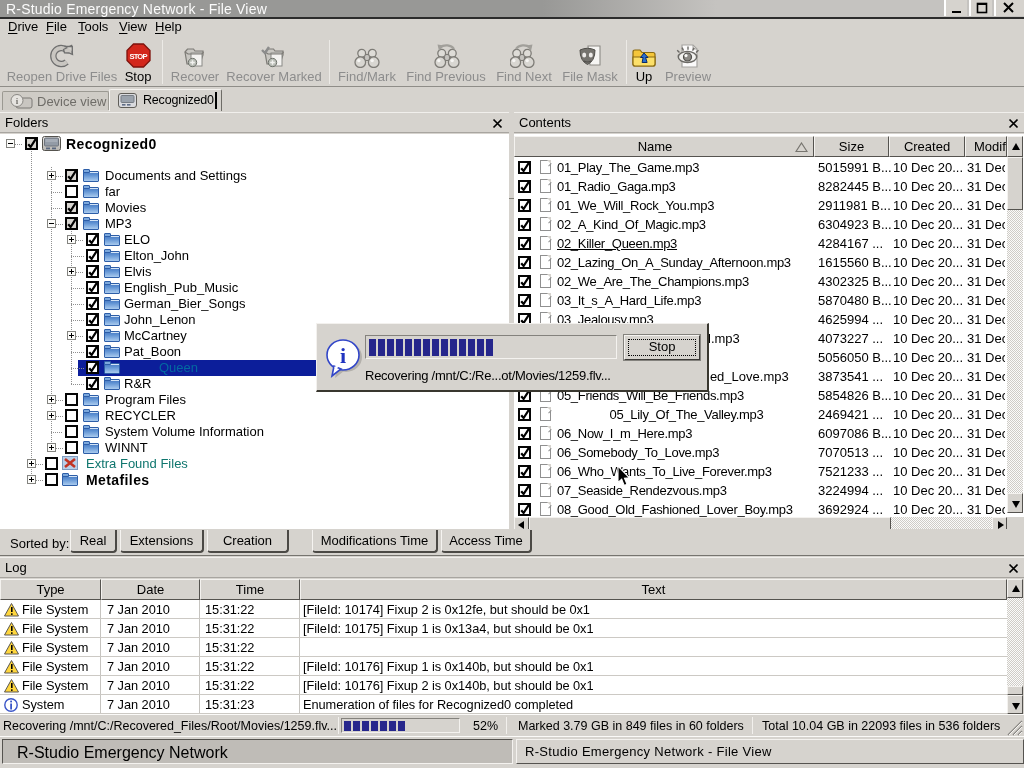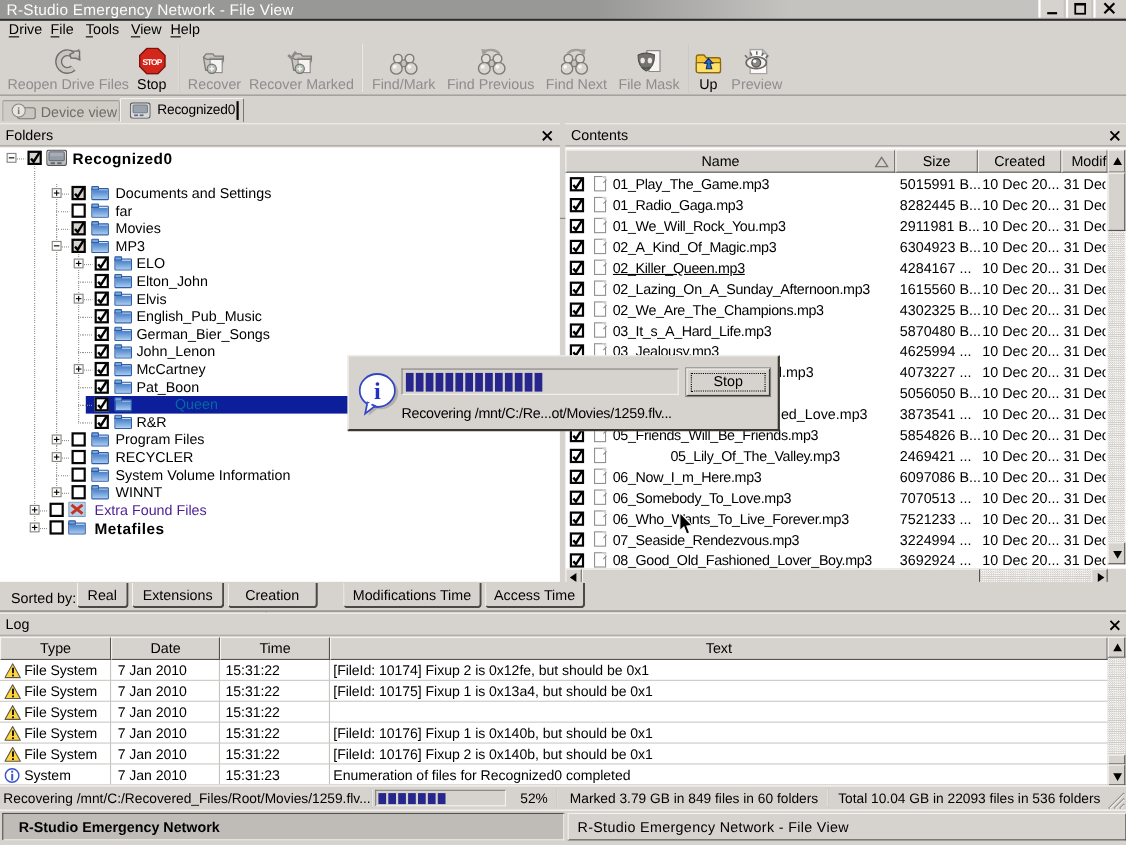--- a/index.html
+++ b/index.html
@@ -550,21 +550,21 @@
 <span class="hdots" style="left:36px;top:8px;width:7px;"></span>
 <span class="exp plus" style="left:27px;">
         <i></i>
         <b></b>
       </span>
 <span class="cb" style="left:45px;"></span>
 <svg class="abs" style="left:62px;top:0px;" width="16" height="14">
         <rect x="0.5" y="0.5" width="15" height="13" fill="#b9cfe8" stroke="#7e9cc0" stroke-width="1"></rect>
         <path d="M3 3 L13 11 M13 3 L3 11" stroke="#c23322" stroke-width="2.6"></path>
       </svg>
-<span class="tlabel" style="left:86px;font-weight:normal;color:#4c1d95;font-size:13px;">Extra Found Files</span>
+<span class="tlabel" style="left:86px;font-weight:normal;color:#0f766e;font-size:13px;">Extra Found Files</span>
 </div>
 <div class="trow" style="top:338px;">
 <span class="hdots" style="left:36px;top:8px;width:7px;"></span>
 <span class="exp plus" style="left:27px;">
         <i></i>
         <b></b>
       </span>
 <span class="cb" style="left:45px;"></span>
 <span class="fold" style="left:62px;">
         <span class="body"></span>
@@ -995,21 +995,21 @@
 <span class="abs" style="left:518px;top:4px;">Marked 3.79 GB in 849 files in 60 folders</span>
 <div class="ssep" style="left:752px;"></div>
 <span class="abs" style="left:762px;top:4px;">Total 10.04 GB in 22093 files in 536 folders</span>
 <svg class="abs" style="left:1006px;top:4px;" width="17" height="17">
       <path d="M16 2 L2 16 M16 7 L7 16 M16 12 L12 16" stroke="#8a8884" stroke-width="1.5"></path>
       <path d="M16 3 L3 16 M16 8 L8 16 M16 13 L13 16" stroke="#f4f2ef" stroke-width="1"></path>
     </svg>
 </div>
 <div class="abs" id="taskbar">
 <div class="abs" style="left:2px;top:2px;width:511px;height:25px;background:#bfbcb7;border:1px solid;border-color:#55534f #f4f2ef #f4f2ef #55534f;">
-      <span style="position:absolute;left:14px;top:4px;font-weight:bold;font-size:13px;">R-Studio Emergency Network</span>
+      <span style="position:absolute;left:14px;top:4px;font-weight:normal;font-size:16px;">R-Studio Emergency Network</span>
     </div>
 <div class="abs" style="left:516px;top:2px;width:508px;height:25px;background:#d6d3ce;border:1px solid;border-color:#f4f2ef #55534f #55534f #f4f2ef;">
       <span style="position:absolute;left:8px;top:4px;font-size:13px;letter-spacing:0.3px;">R-Studio Emergency Network - File View</span>
     </div>
 </div>
 <div class="abs" id="dlg">
 <svg class="abs" style="left:6px;top:12px;" width="44" height="46">
       <ellipse cx="23" cy="21" rx="16" ry="15" fill="#b3b0ab"></ellipse>
       <path d="M14 32 l-2 10 l9 -7 z" fill="#b3b0ab"></path>
       <ellipse cx="20" cy="19" rx="16" ry="15" fill="#fff" stroke="#3246c8" stroke-width="1.6"></ellipse>

